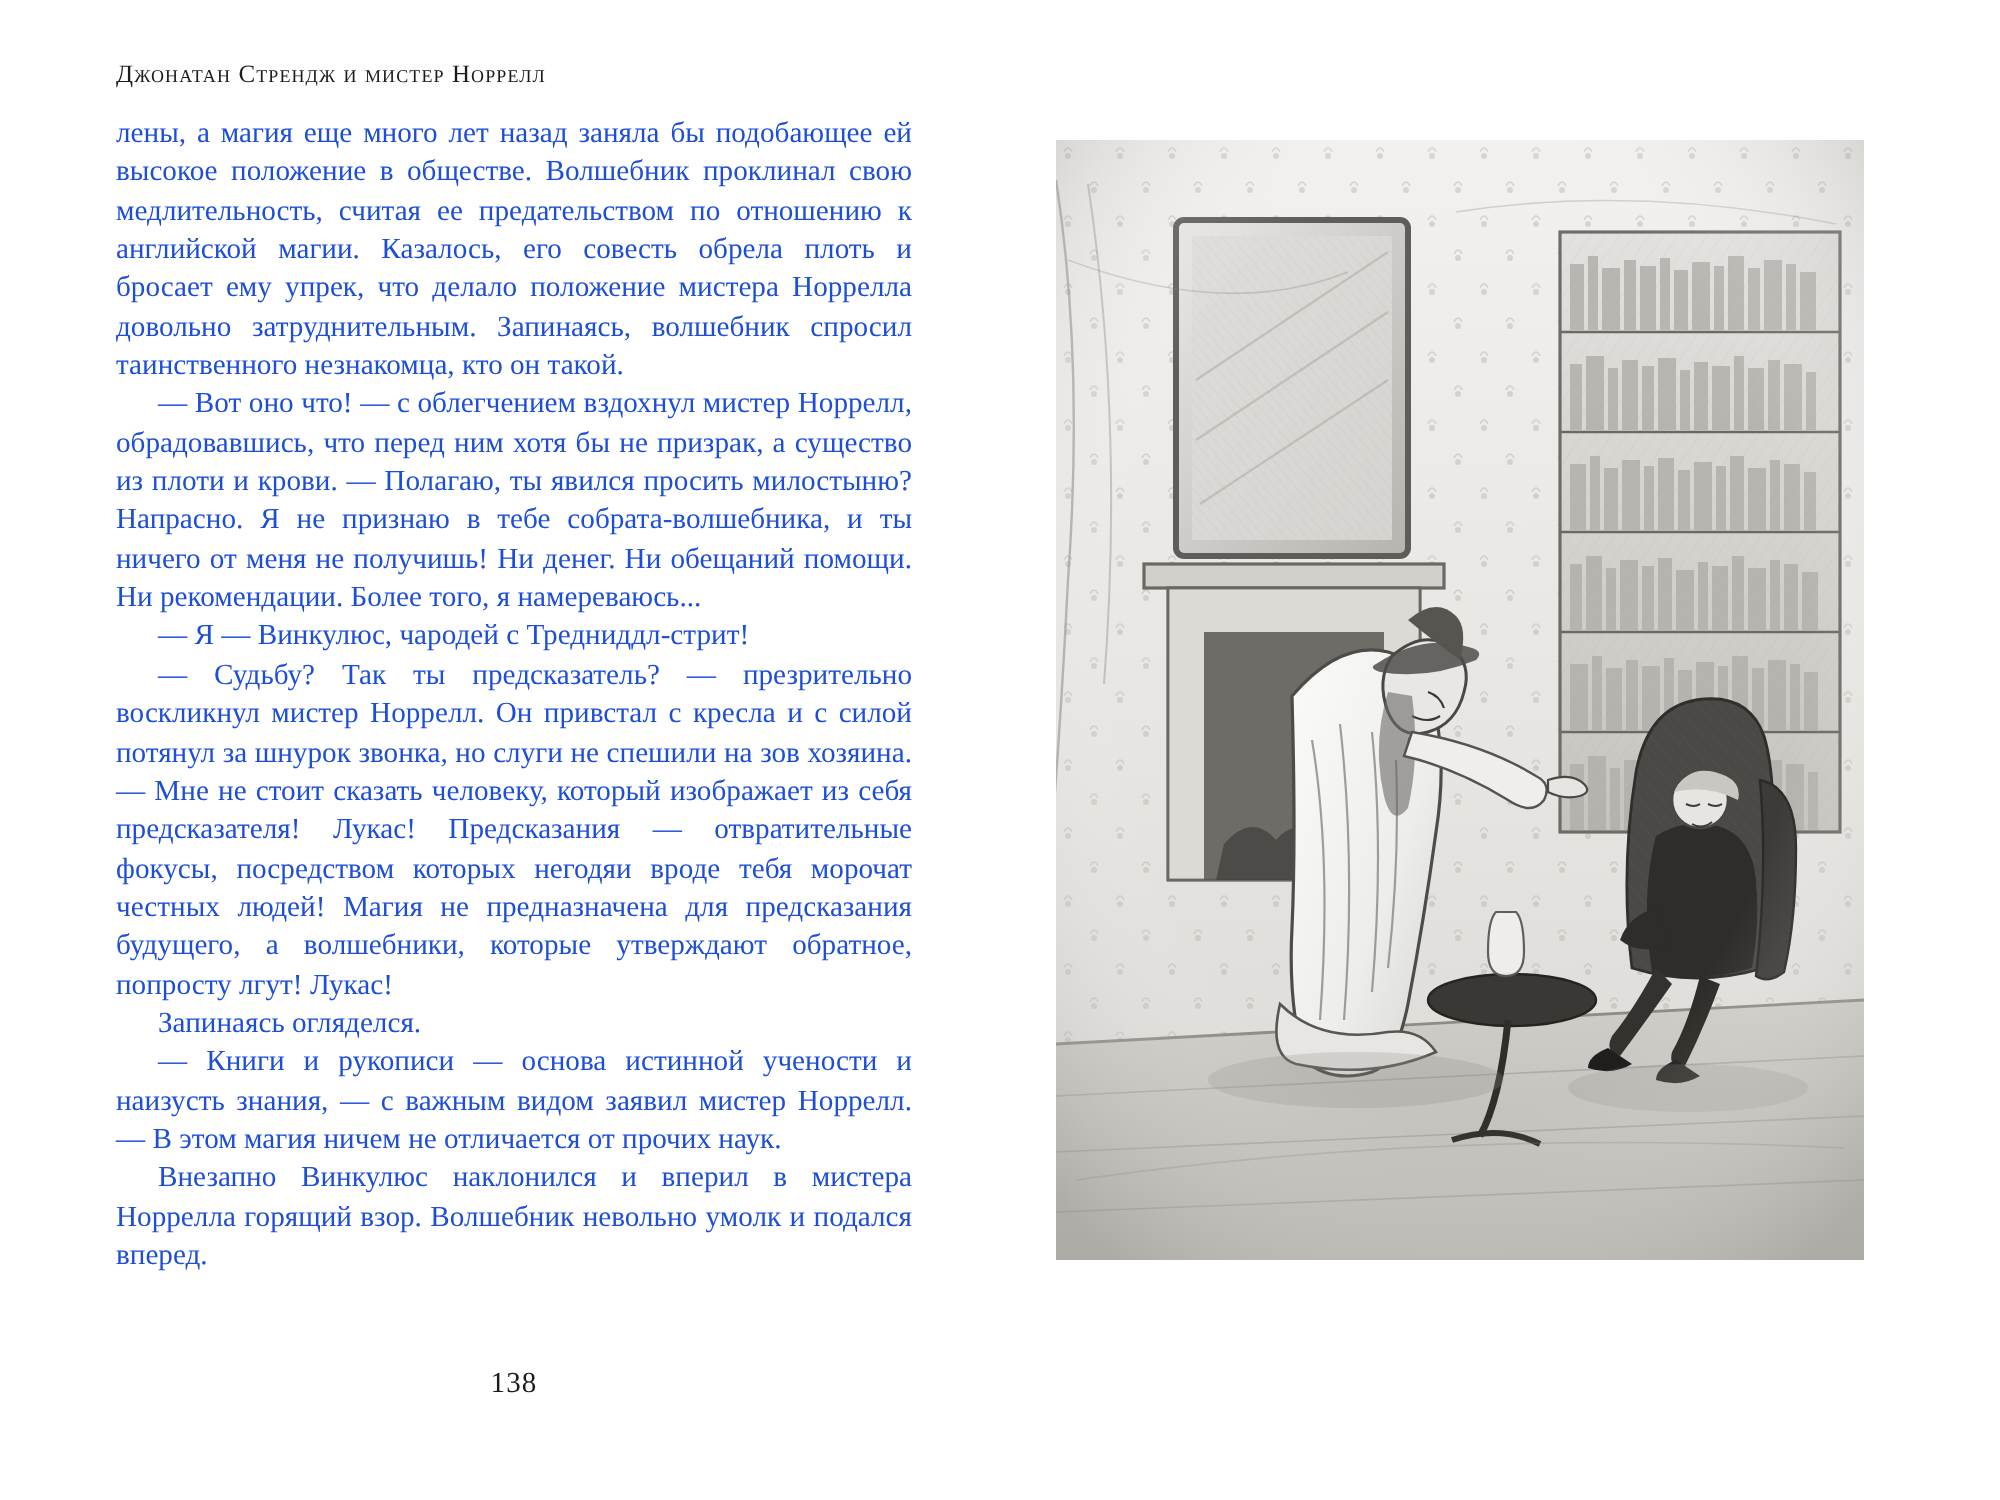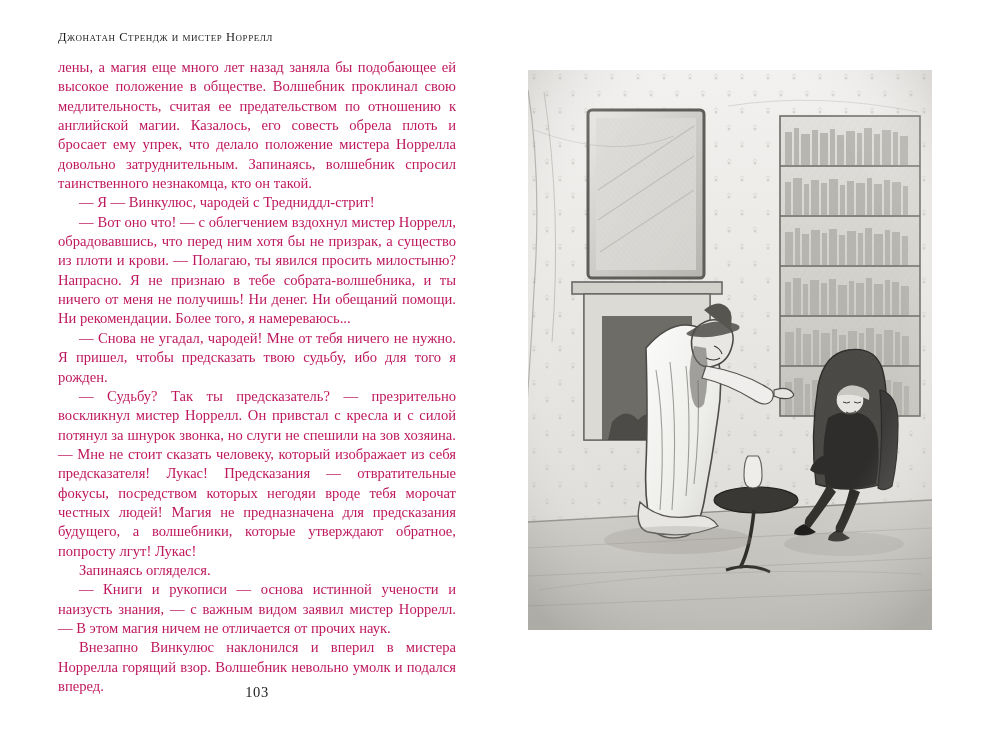--- a/index.html
+++ b/index.html
@@ -39,21 +39,21 @@
     left: 58px;
     top: 58px;
     width: 398px;
   }
   .para {
     margin: 0;
     font-size: 14.6px;
     line-height: 19.35px;
     text-align: justify;
     text-justify: inter-word;
-    color: #be185d;
+    color: #1d4ed8;
     hyphens: manual;
   }
   .para.indent {
     text-indent: 21px;
   }
   .para i, .it {
   }
   
   .illustration {
     position: absolute;
@@ -81,23 +81,22 @@
 </style>
 </head>
 <body>
 
 <div class="page">
 
   <div class="running-head">Джонатан Стрендж и мистер Норрелл</div>
 
   <div class="text-column">
     <p class="para">лены, а магия еще много лет назад заняла бы подобающее ей высокое положение в обществе. Волшебник проклинал свою медлительность, считая ее предательством по отношению к английской магии. Казалось, его совесть обрела плоть и бросает ему упрек, что делало положение мистера Норрелла довольно затруднительным. Запинаясь, волшебник спросил таинственного незнакомца, кто он такой.</p>
+    <p class="para indent">— Вот оно что! — с облегчением вздохнул мистер Норрелл, обрадовавшись, что перед ним хотя бы не призрак, а существо из плоти и крови. — Полагаю, ты явился просить милостыню? Напрасно. Я не признаю в тебе собрата-волшебника, и ты ничего от меня не получишь! Ни денег. Ни обещаний помощи. Ни рекомендации. Более того, я намереваюсь...</p>
     <p class="para indent">— Я — Винкулюс, чародей с Тредниддл-стрит!</p>
-    <p class="para indent">— Вот оно что! — с облегчением вздохнул мистер Норрелл, обрадовавшись, что перед ним хотя бы не призрак, а существо из плоти и крови. — Полагаю, ты явился просить милостыню? Напрасно. Я не признаю в тебе собрата-волшебника, и ты ничего от меня не получишь! Ни денег. Ни обещаний помощи. Ни рекомендации. Более того, я намереваюсь...</p>
-    <p class="para indent">— Снова не угадал, чародей! Мне от тебя ничего не нужно. Я пришел, чтобы предсказать твою судьбу, ибо для того я рожден.</p>
     <p class="para indent"><span>— Судьбу? Так ты предсказатель? — презрительно воскликнул мистер Норрелл. Он привстал с кресла и с силой потянул за шнурок звонка, но слуги не спешили на зов хозяина. — Мне не стоит сказать человеку, который изображает из себя предсказателя! </span><span class="it">Лукас!</span><span> Предсказания — отвратительные фокусы, посредством которых негодяи вроде тебя морочат честных людей! Магия не предназначена для предсказания будущего, а волшебники, которые утверждают обратное, попросту лгут! </span><span class="it">Лукас!</span></p>
     <p class="para indent">Запинаясь огляделся.</p>
     <p class="para indent">— Книги и рукописи — основа истинной учености и наизусть знания, — с важным видом заявил мистер Норрелл. — В этом магия ничем не отличается от прочих наук.</p>
     <p class="para indent">Внезапно Винкулюс наклонился и вперил в мистера Норрелла горящий взор. Волшебник невольно умолк и подался вперед.</p>
 
   </div>
 
   <div class="illustration">
     <svg class="illo-svg" viewBox="0 0 404 560" xmlns="http://www.w3.org/2000/svg">
       <defs>
@@ -344,15 +343,15 @@
 
       <g opacity="0.28" stroke="#7d7b77" stroke-width="0.8" fill="none">
         <path d="M6 60 q80 30 140 6"></path>
         <path d="M200 36 q90 -14 190 6"></path>
         <path d="M10 520 q180 -26 384 -16"></path>
       </g>
       <rect x="0" y="0" width="404" height="560" fill="url(#vig)"></rect>
     </svg>
   </div>
 
-  <div class="folio">103</div>
+  <div class="folio">138</div>
 
 </div>
 
 </body></html>

